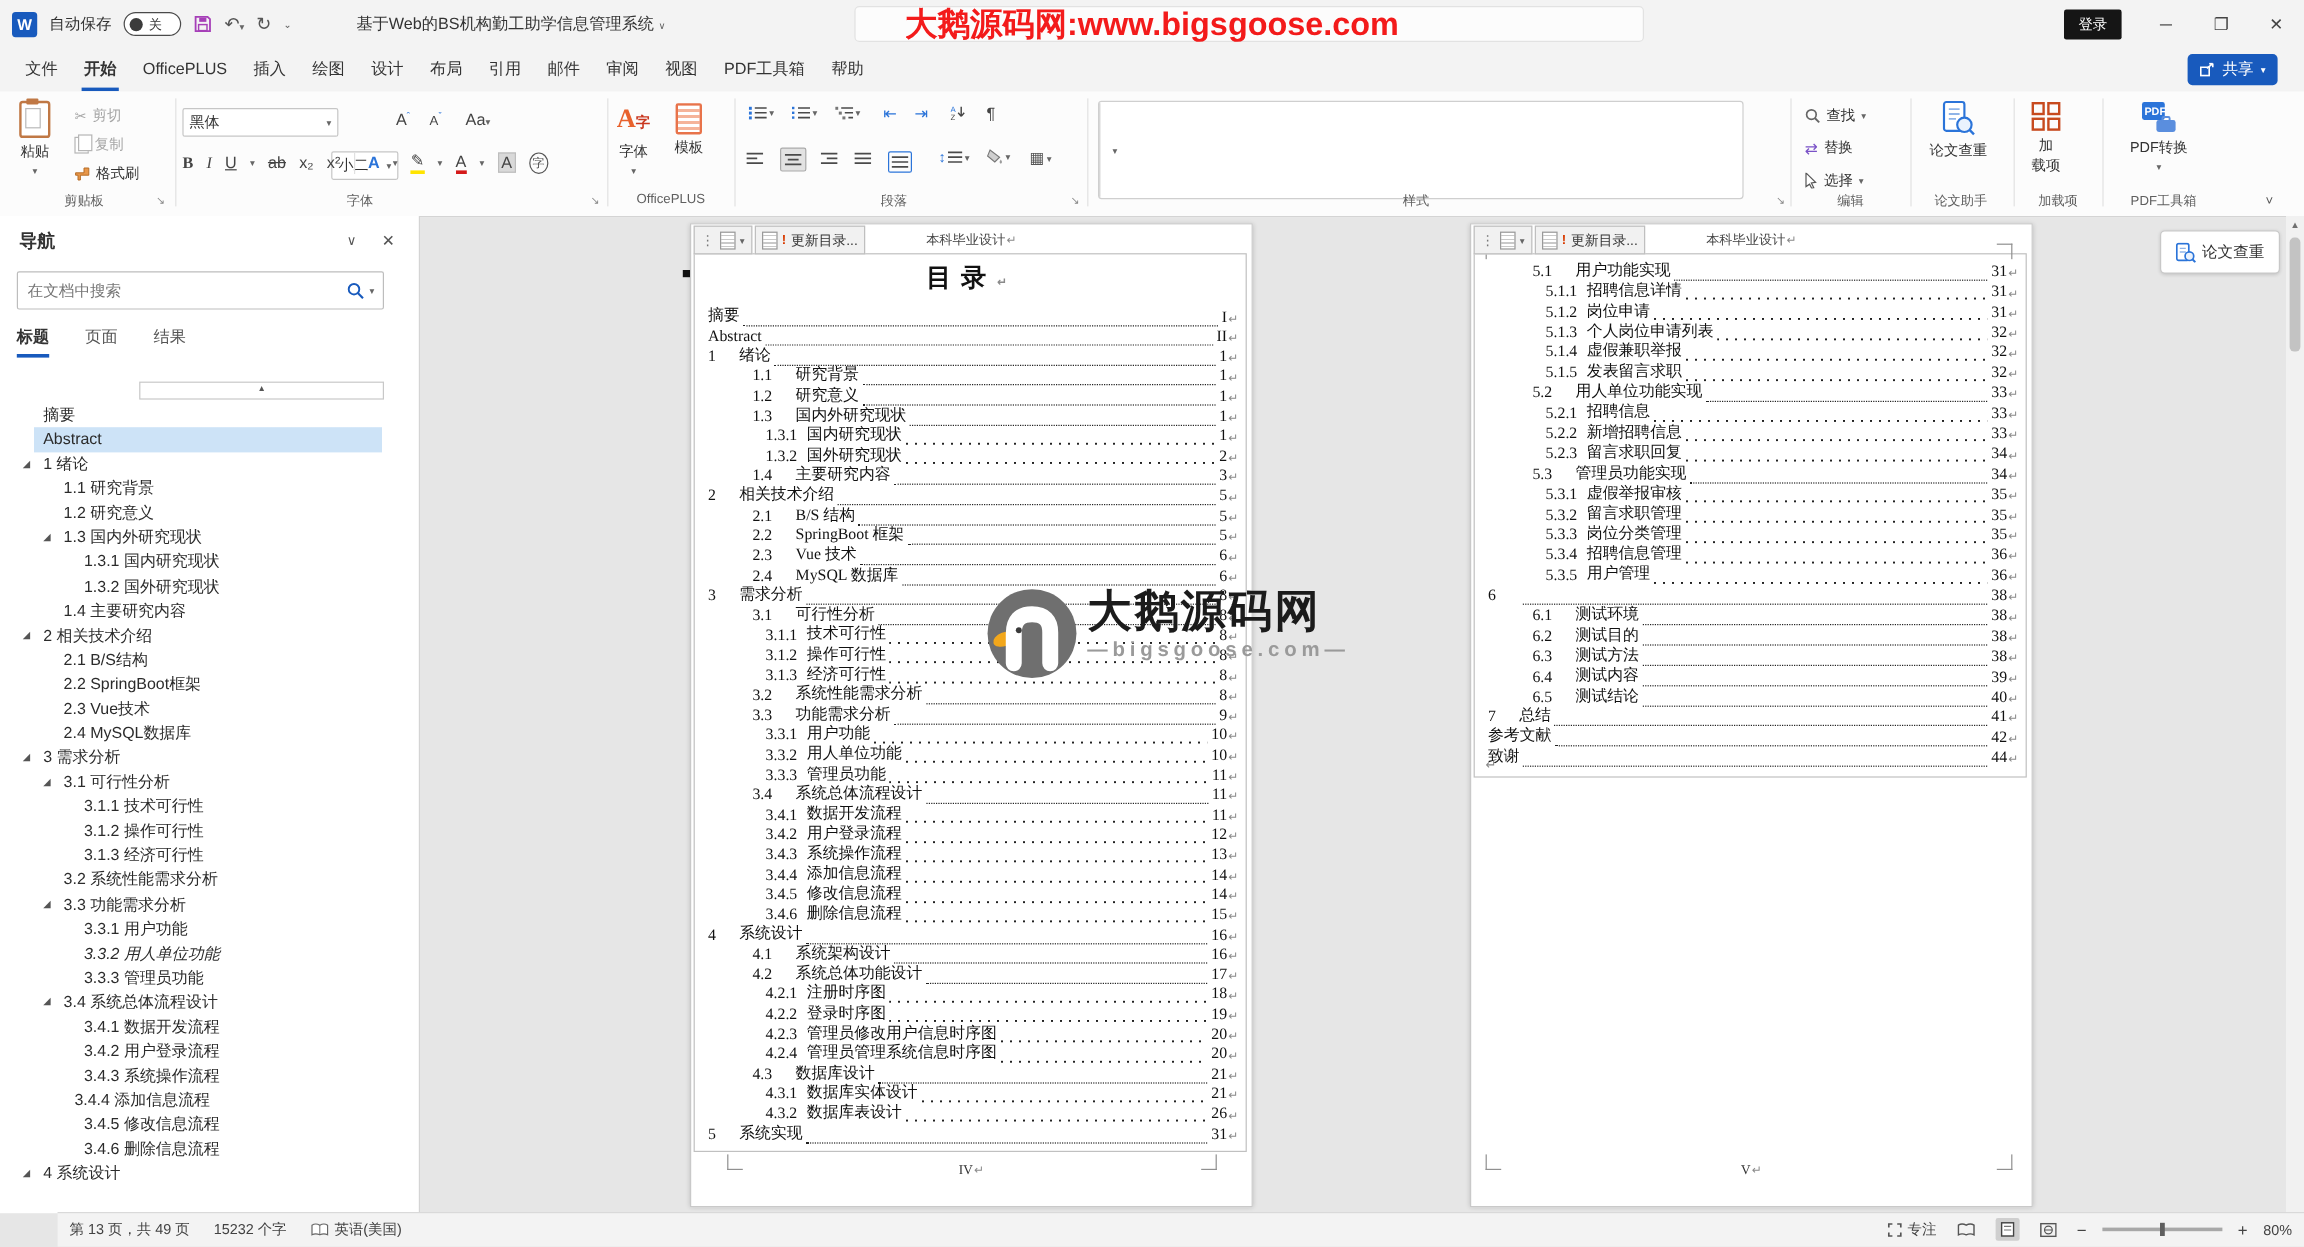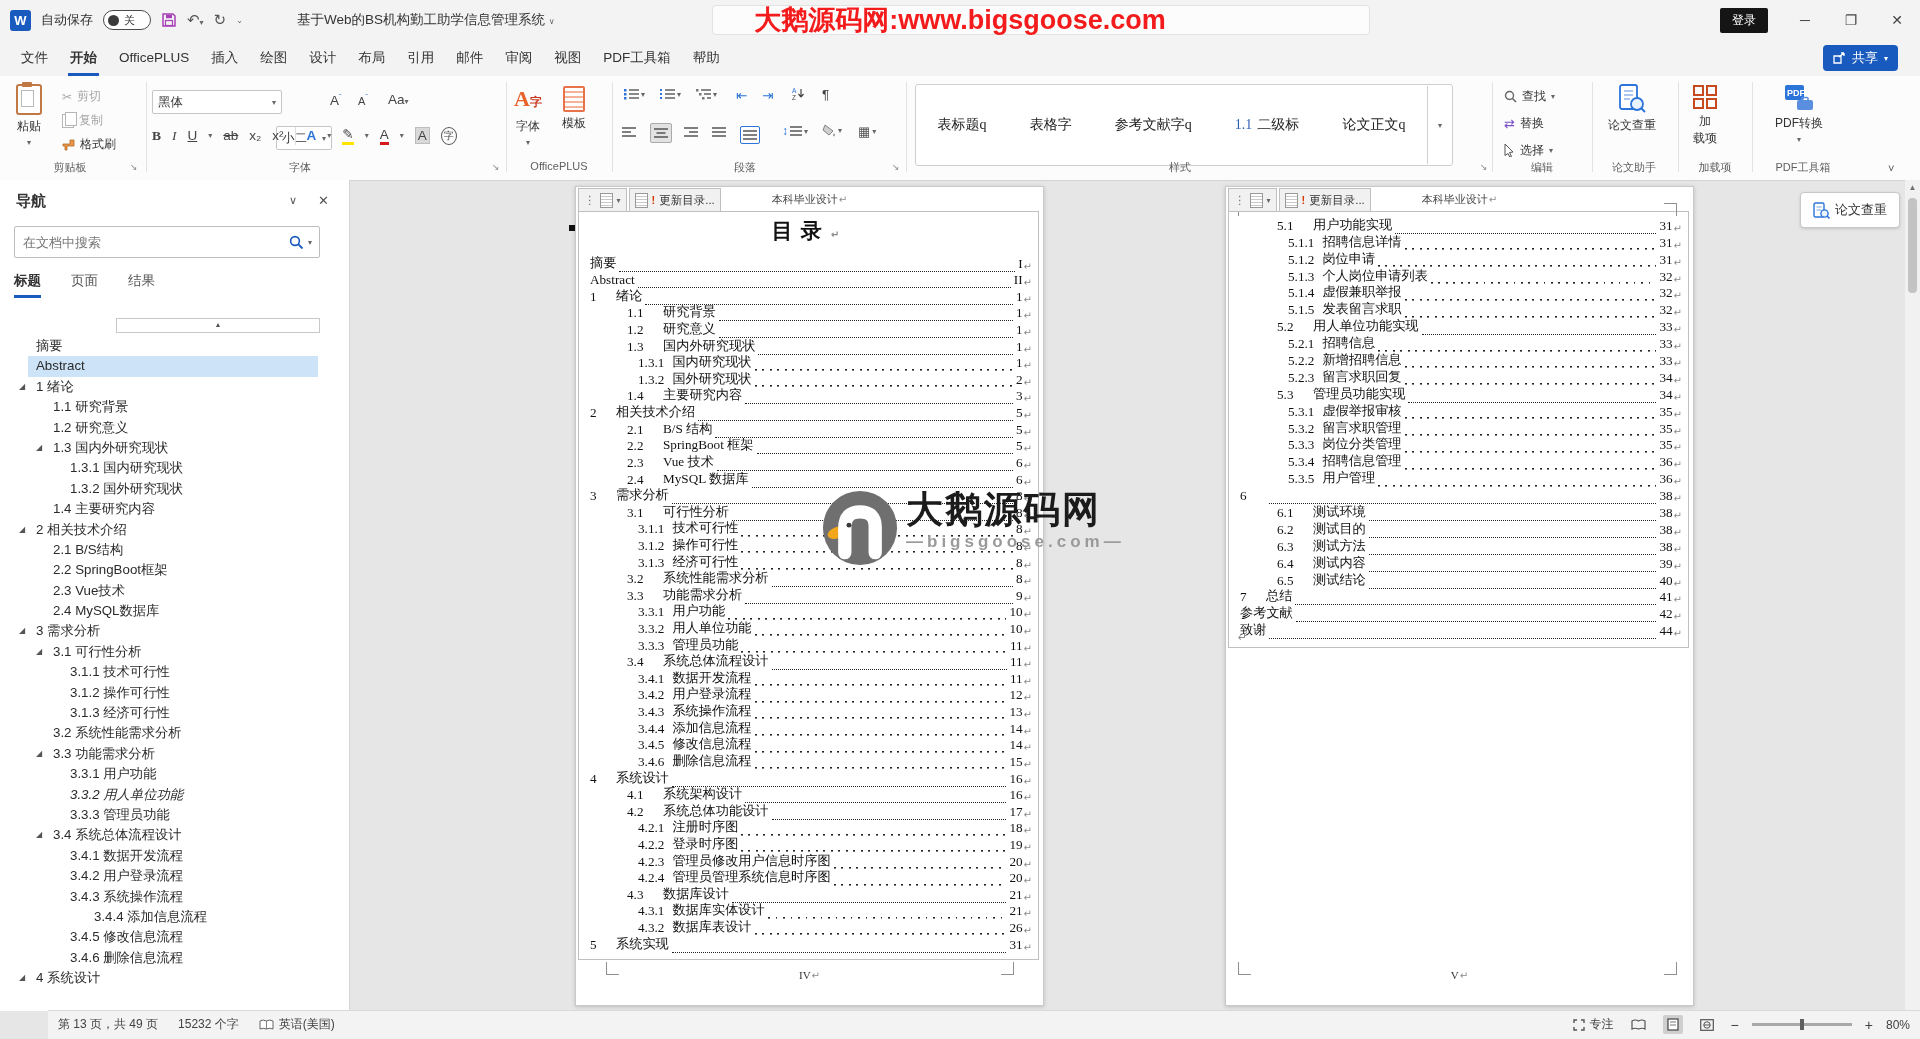--- a/index.html
+++ b/index.html
@@ -393,27 +393,20 @@
     <span class="chev">▾</span>
     </div>
   <div class="abs pic" style="left:858px;top:48px;">
     <span style="font-size:13px;color:#555">▦</span>
     <span class="chev">▾</span>
     </div>
   <div class="glabel" style="left:745px">段落</div>
   <div class="launcher" style="left:892px">↘</div>
 
   <div class="abs" style="left:915px;top:8px;width:536px;height:80px;background:#fff;border:1px solid #cfcfcf;border-radius:3px;display:flex;align-items:center;">
-    <div id="style-chips" style="display:flex;align-items:center;flex:1;justify-content:space-around;">
-        <span class="style-chip">表标题q</span>
-        <span class="style-chip">表格字</span>
-        <span class="style-chip">参考文献字q</span>
-        <span class="style-chip"><span class="chip-num">1.1</span>二级标</span>
-        <span class="style-chip">论文正文q</span>
-      </div>
     <div style="width:24px;height:78px;border-left:1px solid #cfcfcf;display:flex;align-items:center;justify-content:center;">
       <span class="chev">▾</span>
     </div>
   </div>
   <div class="glabel" style="left:1180px">样式</div>
   <div class="launcher" style="left:1480px">↘</div>
 
   <div class="abs rsm" style="left:1504px;top:12px;">
     <svg width="13" height="13">
         <circle cx="5.5" cy="5.5" r="4" fill="none" stroke="#666" stroke-width="1.4"></circle>
@@ -517,21 +510,21 @@
       <div class="nav-item" style="padding-left: 70px;">3.1.3 经济可行性</div>
       <div class="nav-item" style="padding-left: 53px;">3.2 系统性能需求分析</div>
       <div class="nav-item" style="padding-left: 53px;"><span class="nv-arrow" style="left: 36px;">◢</span>3.3 功能需求分析</div>
       <div class="nav-item" style="padding-left: 70px;">3.3.1 用户功能</div>
       <div class="nav-item" style="padding-left: 70px; font-style: italic;">3.3.2 用人单位功能</div>
       <div class="nav-item" style="padding-left: 70px;">3.3.3 管理员功能</div>
       <div class="nav-item" style="padding-left: 53px;"><span class="nv-arrow" style="left: 36px;">◢</span>3.4 系统总体流程设计</div>
       <div class="nav-item" style="padding-left: 70px;">3.4.1 数据开发流程</div>
       <div class="nav-item" style="padding-left: 70px;">3.4.2 用户登录流程</div>
       <div class="nav-item" style="padding-left: 70px;">3.4.3 系统操作流程</div>
-      <div class="nav-item" style="padding-left: 62px; margin-left: 32px;">3.4.4 添加信息流程</div>
+      <div class="nav-item" style="padding-left: 62px;">3.4.4 添加信息流程</div>
       <div class="nav-item" style="padding-left: 70px;">3.4.5 修改信息流程</div>
       <div class="nav-item" style="padding-left: 70px;">3.4.6 删除信息流程</div>
       <div class="nav-item" style="padding-left: 36px;"><span class="nv-arrow" style="left: 19px;">◢</span>4 系统设计</div>
     </div>
 </div>
 
 <div class="page" id="page1">
   <div class="phead"><span>本科毕业设计</span><span class="ret">↵</span></div>
   <div class="chiprow">
     <span class="chip">

